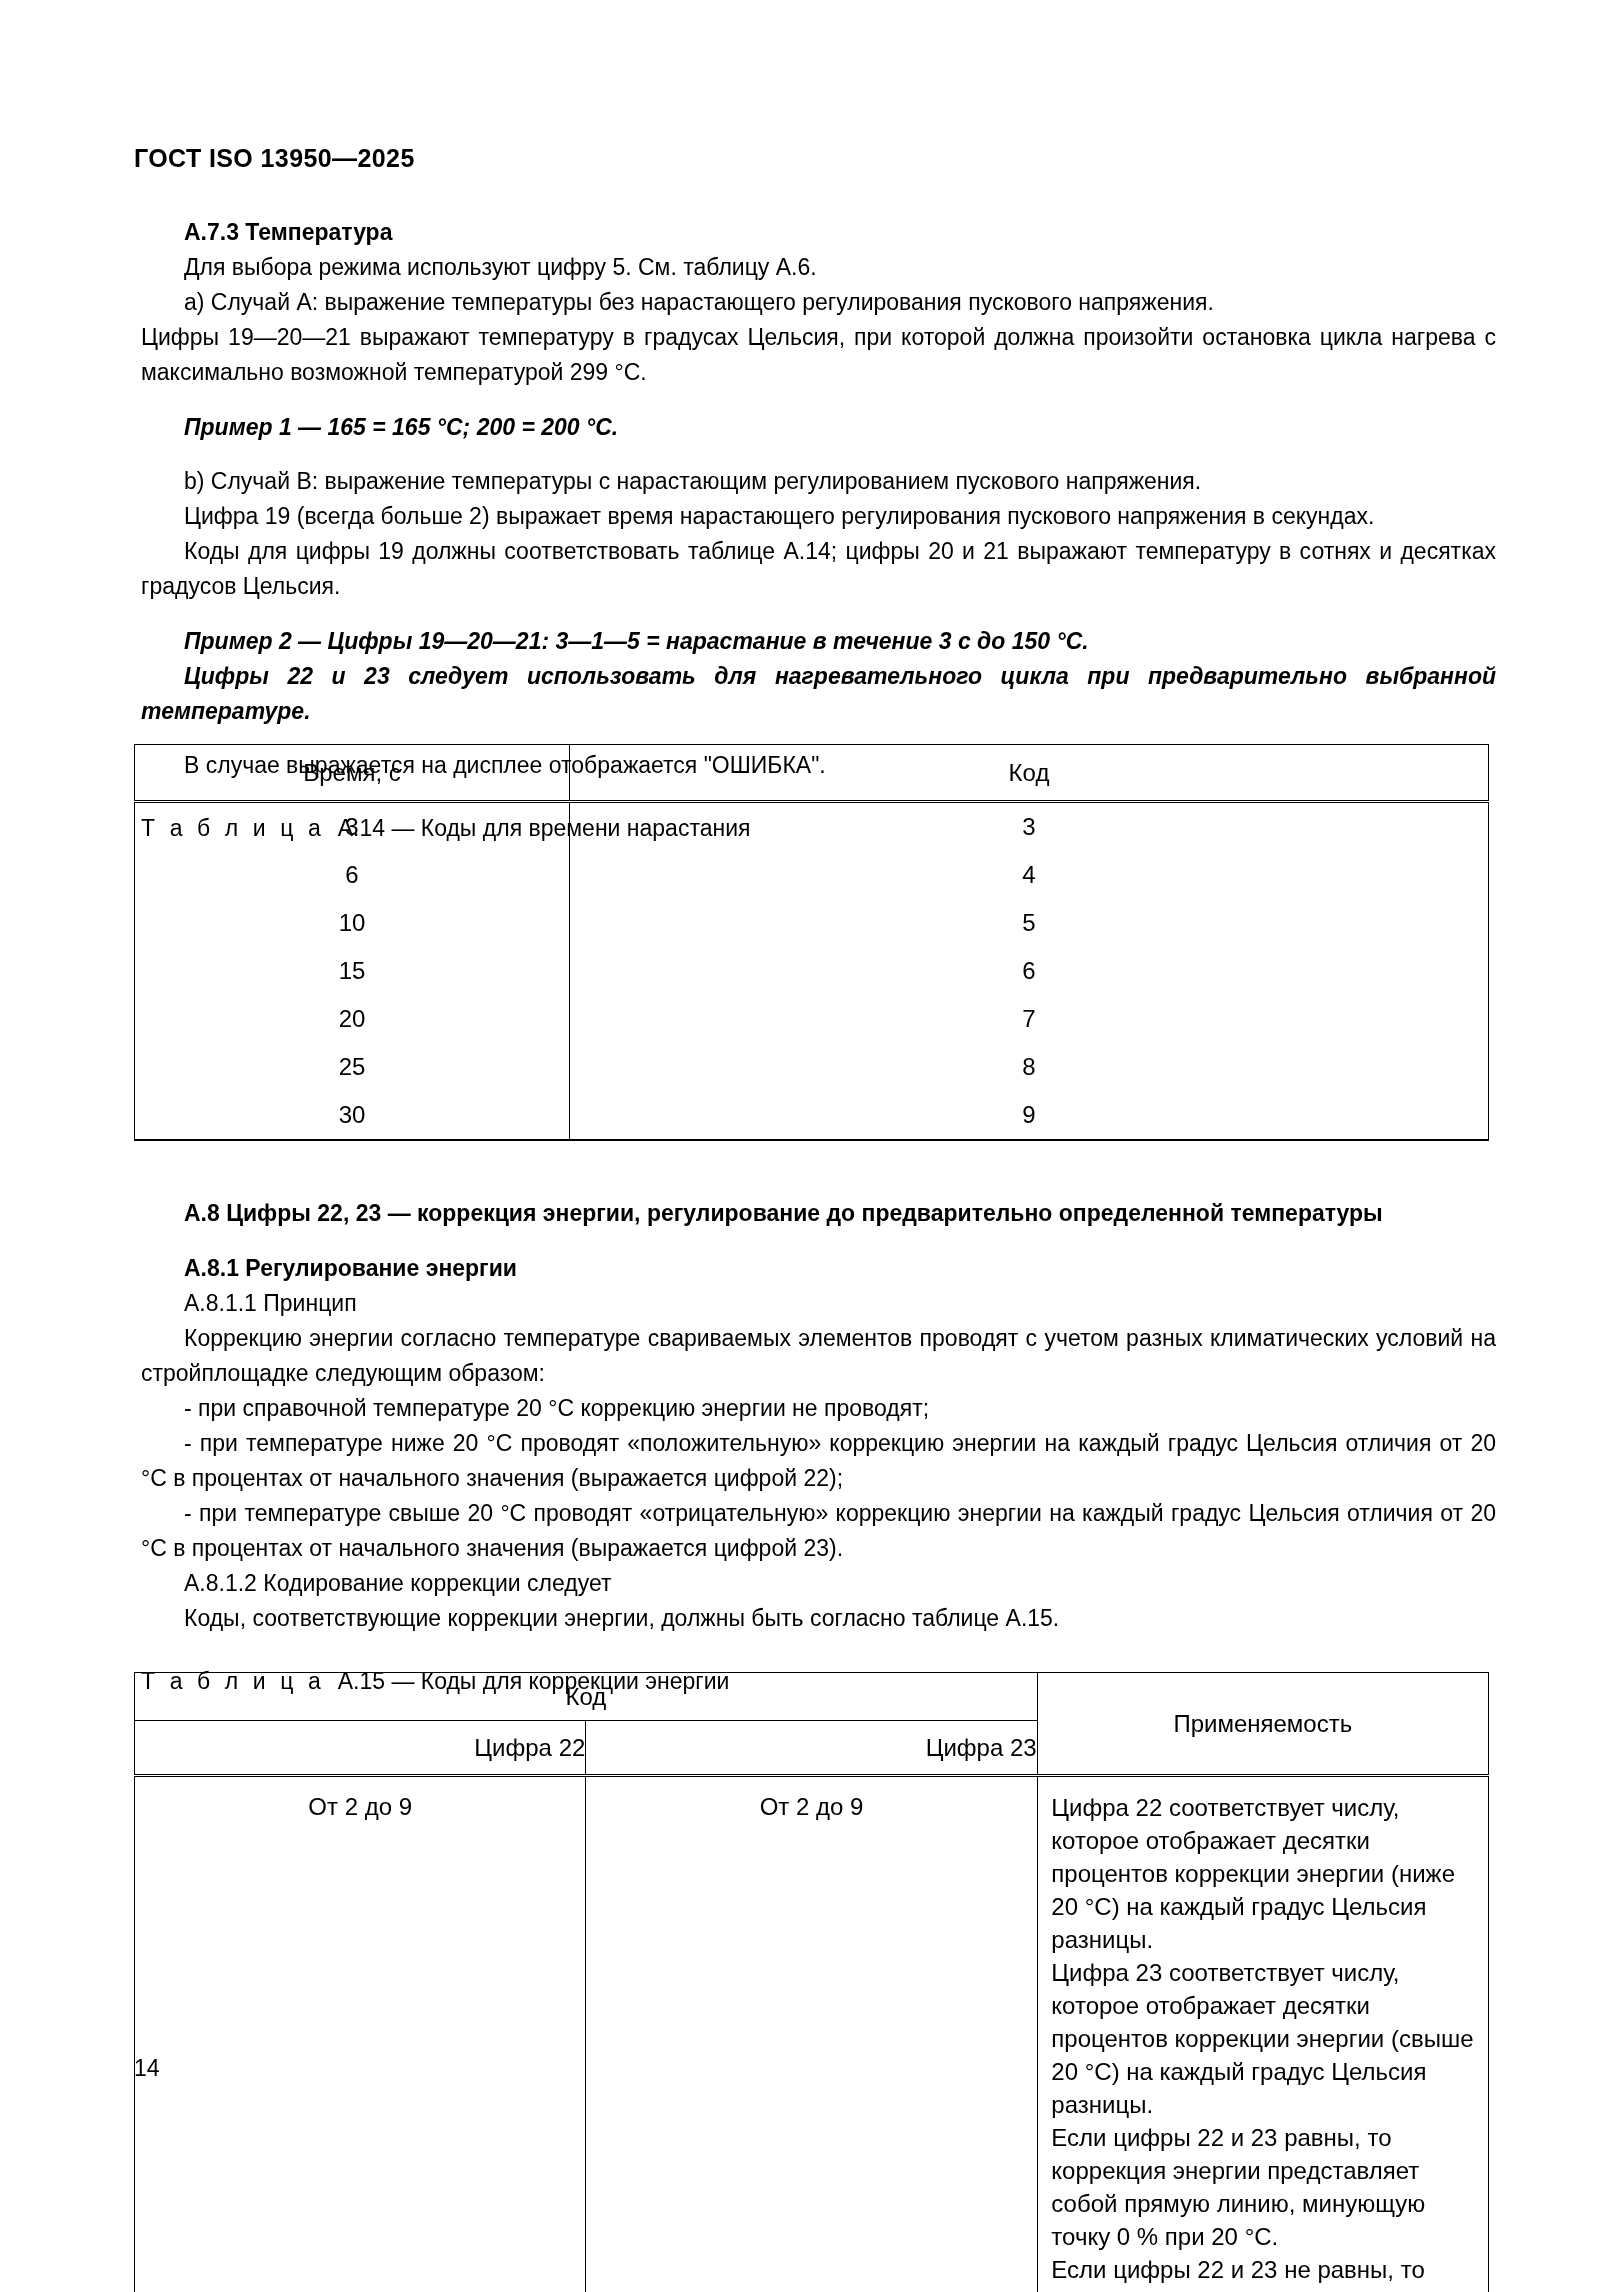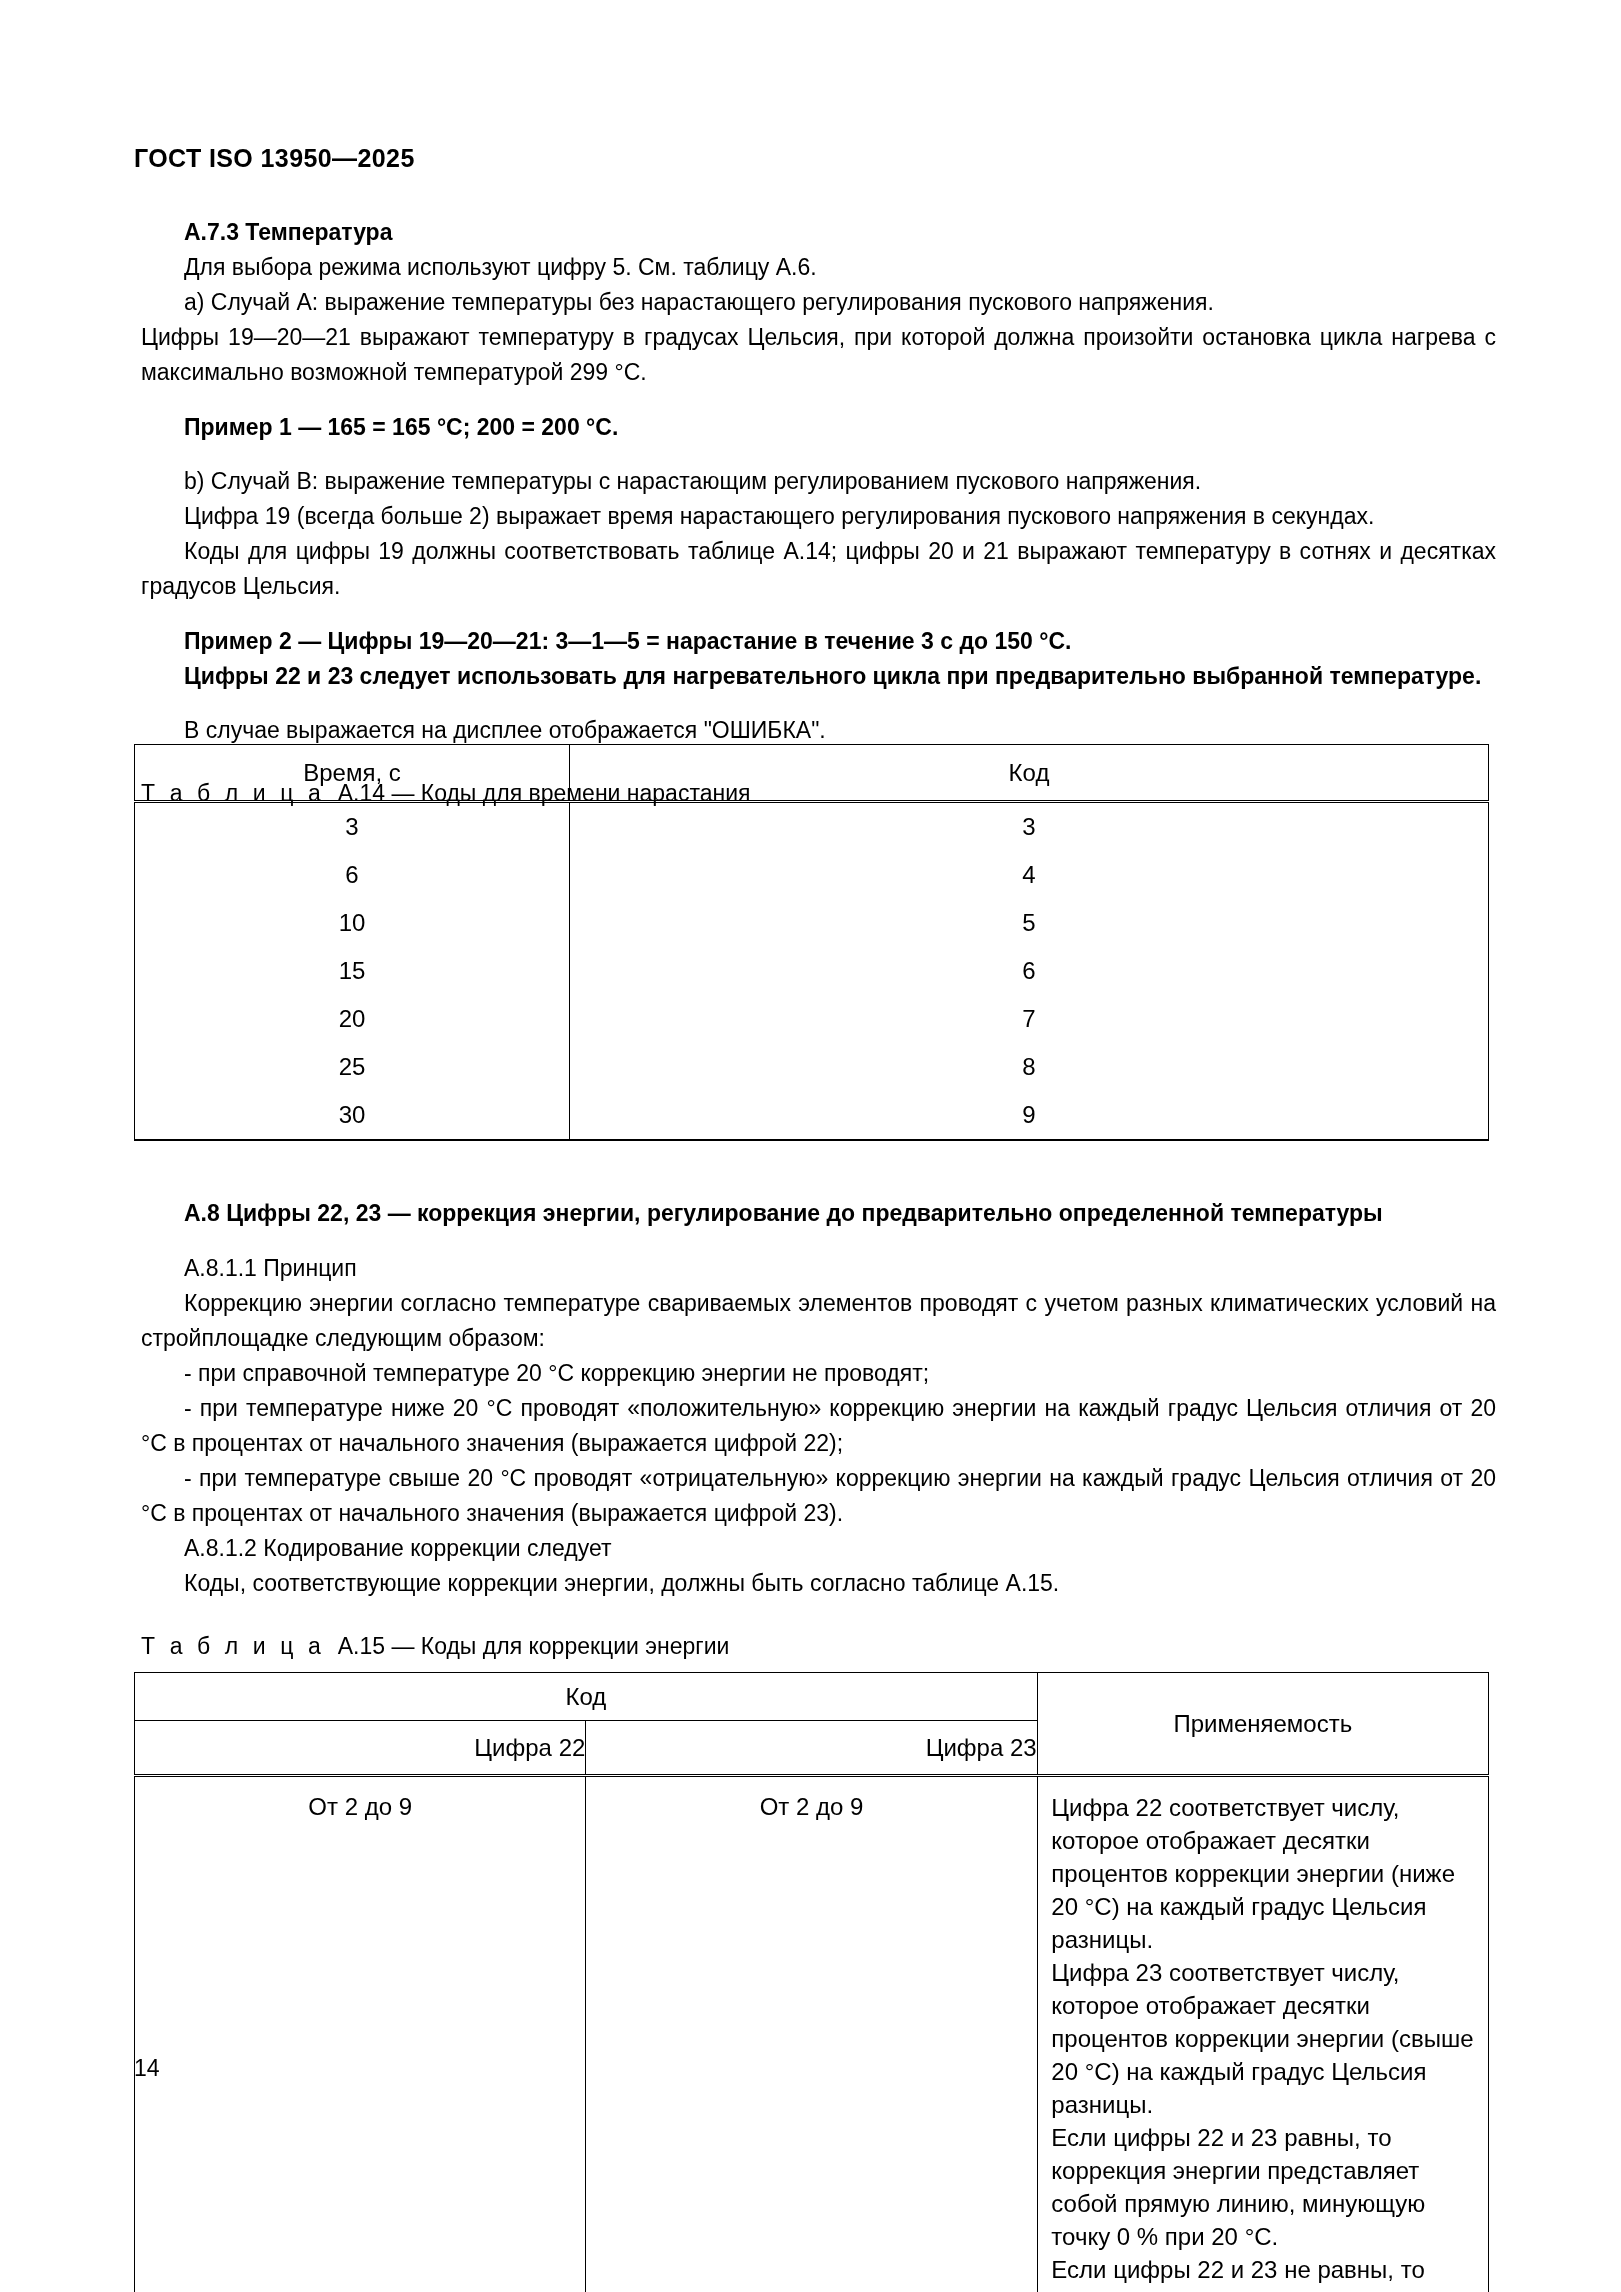--- a/index.html
+++ b/index.html
@@ -52,20 +52,21 @@
     font-weight: bold;
   }
   .indent {
     text-indent: 43px;
   }
   .noindent {
     text-indent: 0;
   }
   .bi {
     font-weight: bold;
+    font-style: italic;
   }
   .gap-m { height: 19.6px; }
   .gap-l { height: 29px; }
 
   .tbl-caption {
     font-size: 23px;
     line-height: 32px;
     margin: 0;
   }
   .tbl-caption .spaced {
@@ -219,20 +220,21 @@
           <td class="c col1">30</td>
           <td class="c">9</td>
         </tr>
       </tbody>
     </table>
   </div>
 
   <div class="content" style="top:1192px;">
     <p class="h-bold indent">А.8 Цифры 22, 23 — коррекция энергии, регулирование до предварительно определенной температуры</p>
     <div class="gap-m"></div>
+    <p class="h-bold indent">A.8.1 Регулирование энергии</p>
     <p class="indent">A.8.1.1 Принцип</p>
     <p class="indent">Коррекцию энергии согласно температуре свариваемых элементов проводят с учетом разных климатических условий на стройплощадке следующим образом:</p>
     <p class="indent">- при справочной температуре 20 °C коррекцию энергии не проводят;</p>
     <p class="indent">- при температуре ниже 20 °C проводят «положительную» коррекцию энергии на каждый градус Цельсия отличия от 20 °C в процентах от начального значения (выражается цифрой 22);</p>
     <p class="indent">- при температуре свыше 20 °C проводят «отрицательную» коррекцию энергии на каждый градус Цельсия отличия от 20 °C в процентах от начального значения (выражается цифрой 23).</p>
     <p class="indent">A.8.1.2 Кодирование коррекции следует</p>
     <p class="indent">Коды, соответствующие коррекции энергии, должны быть согласно таблице А.15.</p>
 
     <div class="gap-l"></div>
 

